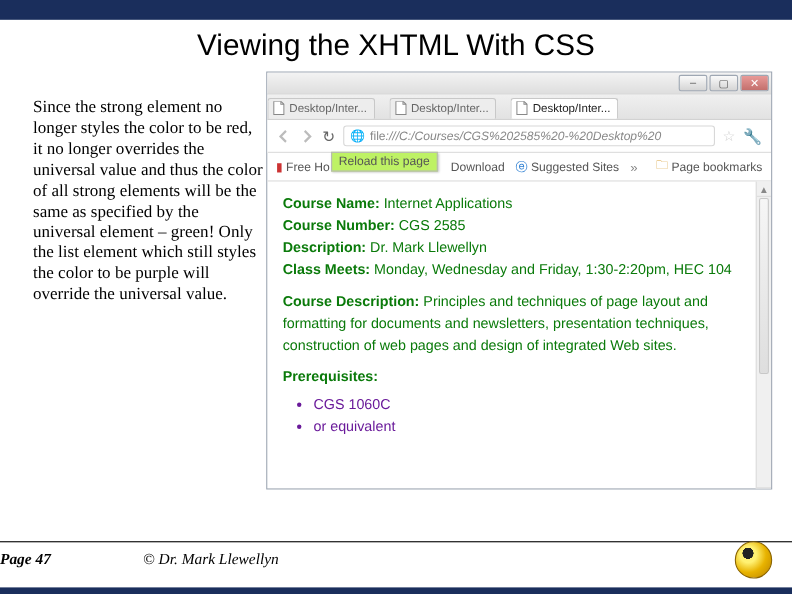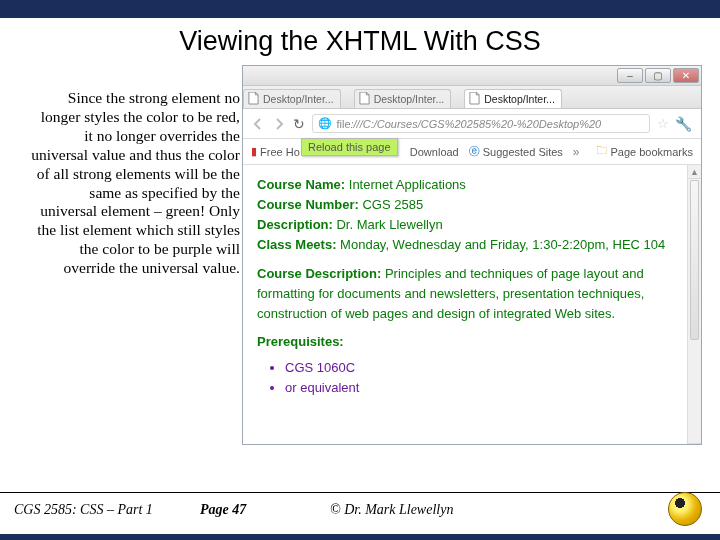--- a/index.html
+++ b/index.html
@@ -30,21 +30,20 @@
     display: flex;
     padding: 8px 18px 0 30px;
     gap: 2px;
   }
   .left-text {
     width: 210px;
     font-size: 15.5px;
     line-height: 1.22;
     color: #000;
     padding-top: 24px;
-    text-align: right;
   }
   .browser {
     flex: 1;
     border: 1px solid #9ea7b3;
     border-radius: 0;
     background: #fff;
     font-family: "Segoe UI", Tahoma, sans-serif;
     font-size: 11px;
     color: #555;
     height: 380px;
@@ -278,18 +277,17 @@
         <div class="scrollbar">
           <div class="scroll-btn">▲</div>
           <div class="scroll-thumb"></div>
           <div class="scroll-btn bottom">▼</div>
         </div>
       </div>
     </div>
   </div>
 
   <div class="footer">
-    <div class="f-left">CGS 2585: CSS – Part 1</div>
     <div class="f-mid">Page 47</div>
     <div class="f-right">© Dr. Mark Llewellyn</div>
   </div>
   <div class="logo"></div>
 </div>
 
 </body></html>

